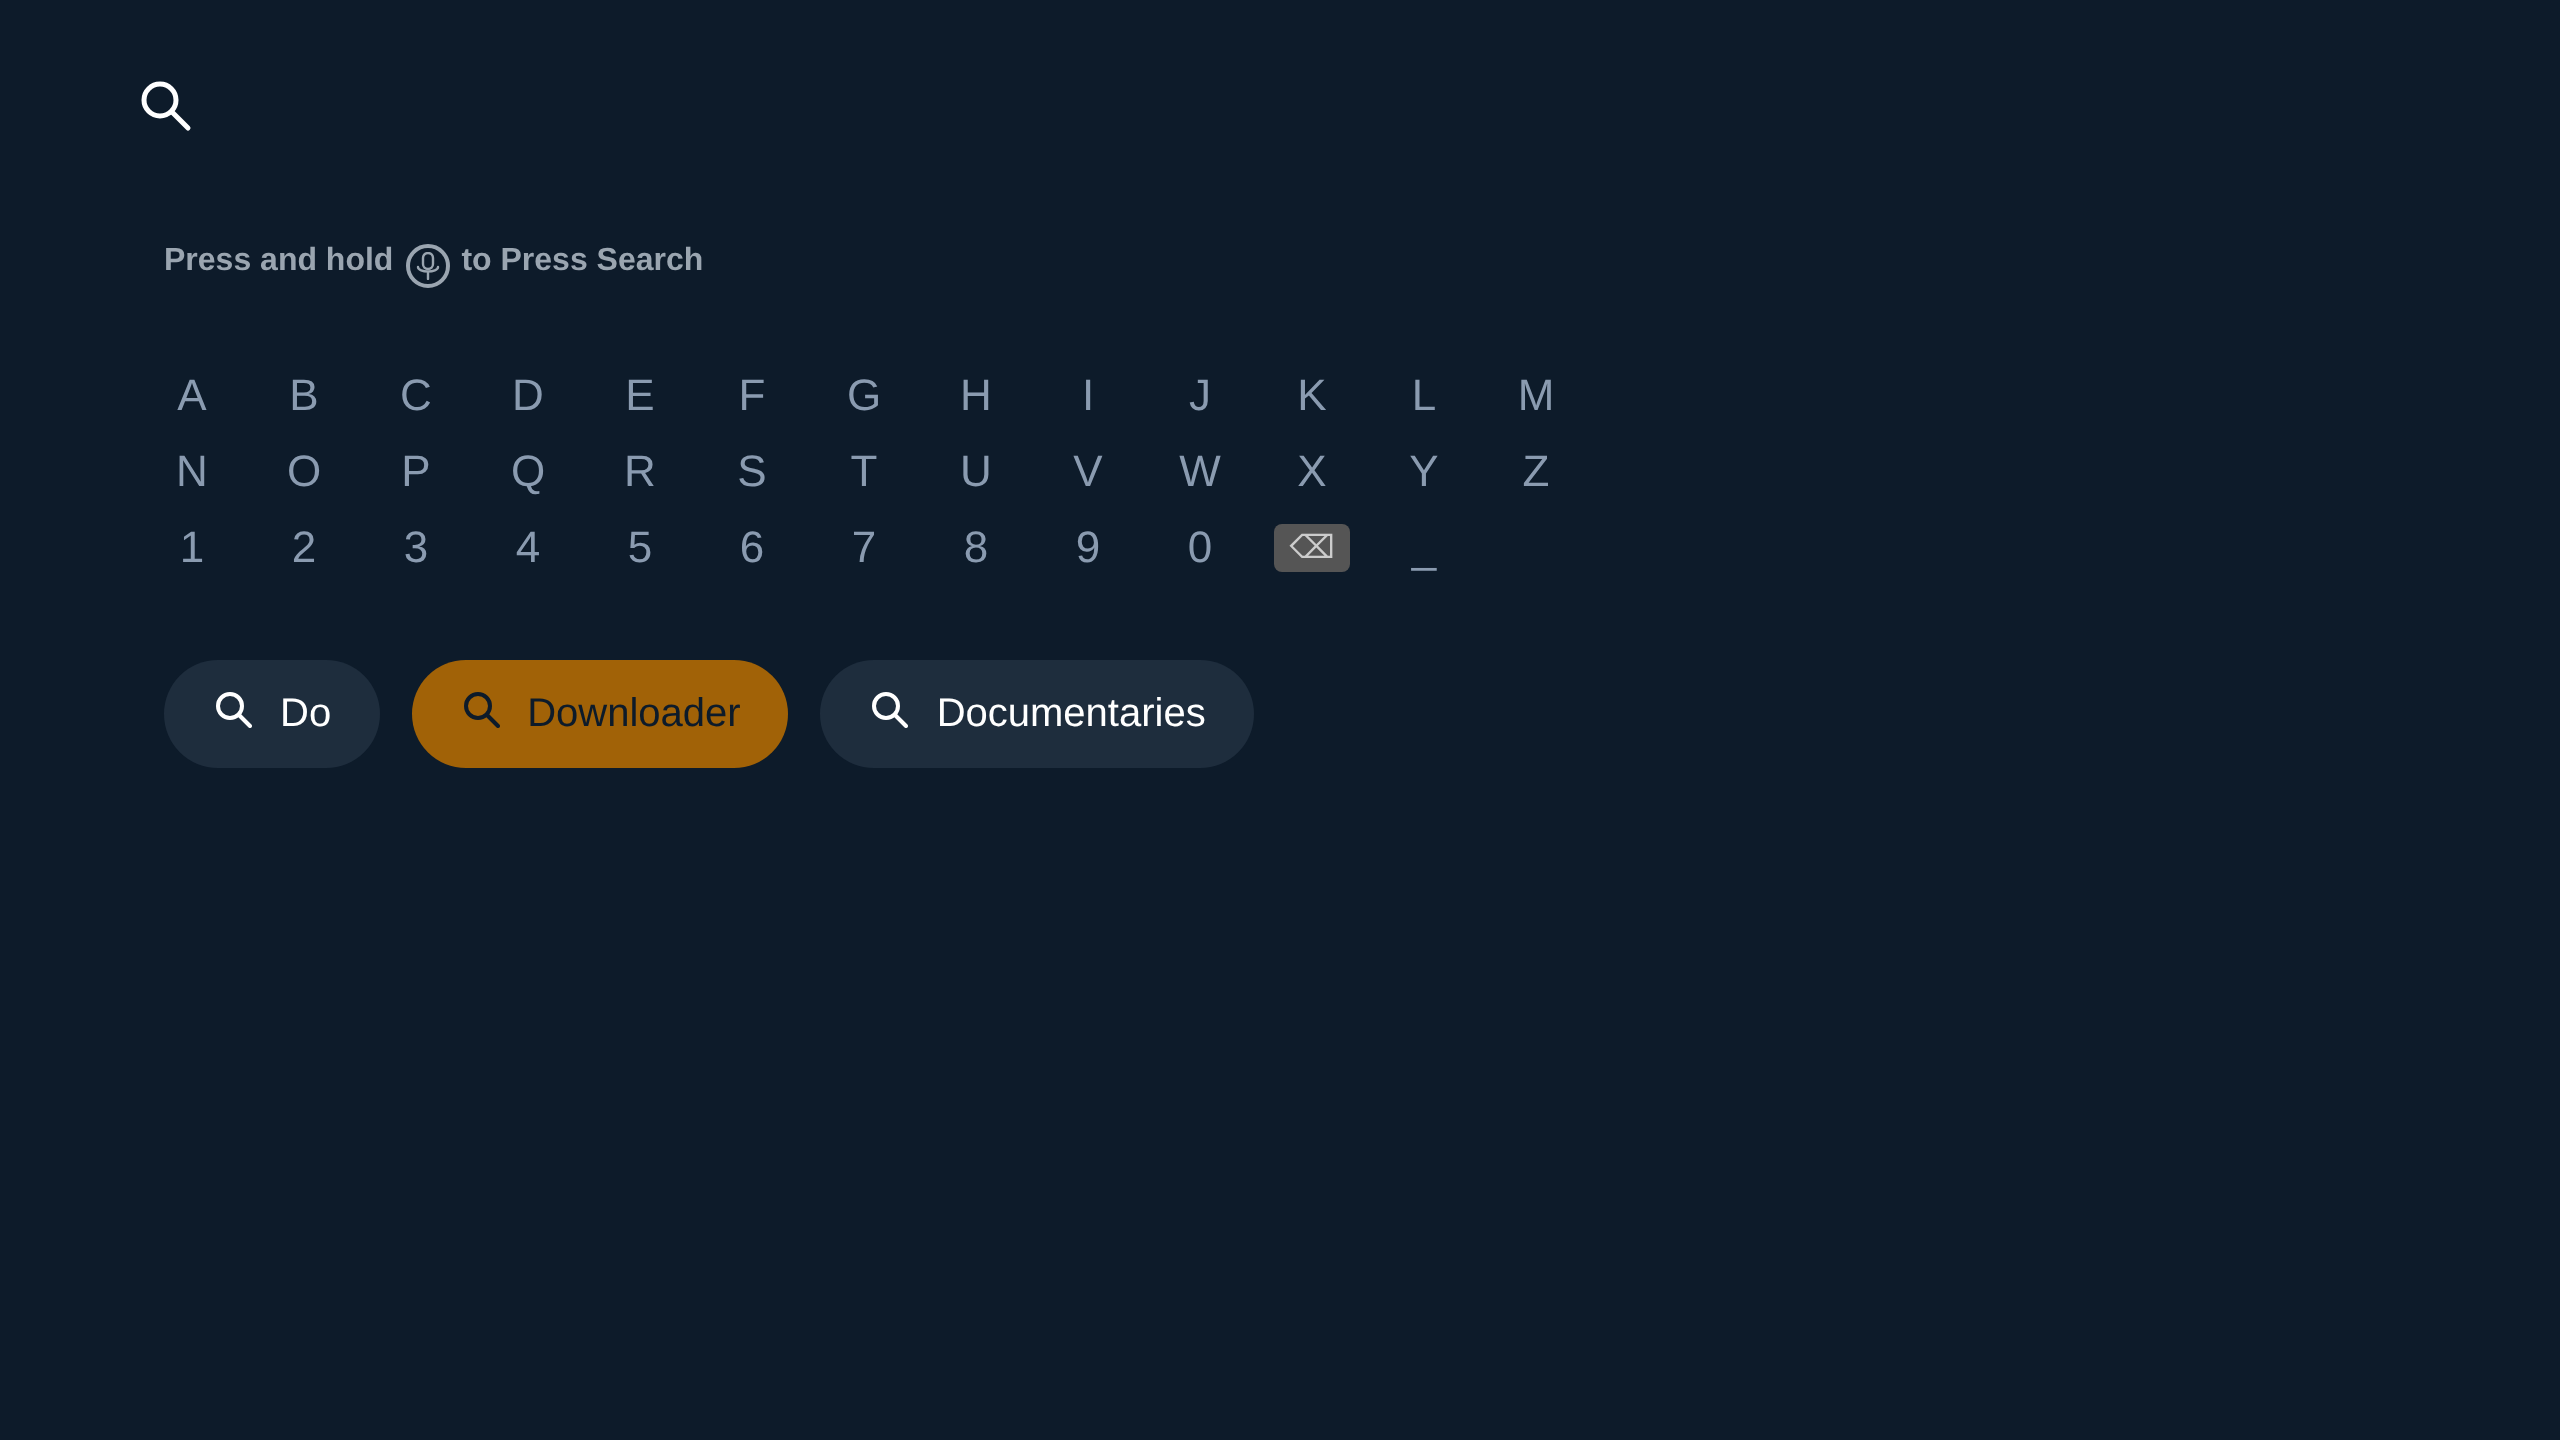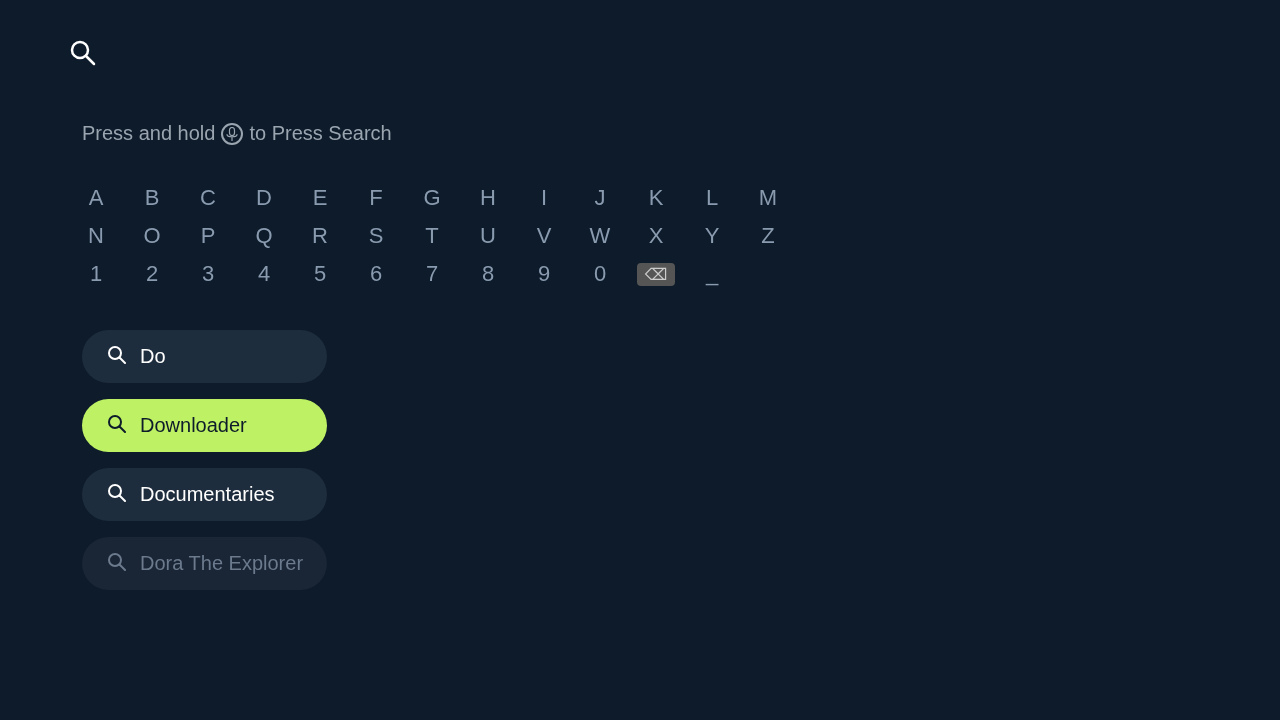--- a/index.html
+++ b/index.html
@@ -23,24 +23,25 @@
       left: 68px;
       color: #ffffff;
       font-size: 24px;
     }
 
     .voice-search-hint {
       position: absolute;
       top: 122px;
       left: 82px;
       color: #9aa5b0;
-      font-size: 20px;
-      display: flex;
-      align-items: flex-end;
+      font-size: 16px;
+      display: flex;
+      align-items: flex-start;
       gap: 6px;
+      font-weight: bold;
     }
 
     .mic-icon {
       display: inline-flex;
       align-items: center;
       justify-content: center;
       width: 22px;
       height: 22px;
       border: 2px solid #9aa5b0;
       border-radius: 50%;
@@ -87,39 +88,39 @@
       color: #8a9bb0;
       font-size: 22px;
       font-weight: 400;
     }
 
     .suggestions {
       position: absolute;
       top: 330px;
       left: 82px;
       display: flex;
-      flex-direction: column;
+      flex-direction: row;
       gap: 16px;
     }
 
     .suggestion-pill {
       display: flex;
       align-items: center;
       gap: 14px;
       background: #1e2d3d;
       border-radius: 40px;
       padding: 14px 24px;
       cursor: pointer;
       border: none;
       color: #ffffff;
       font-size: 20px;
     }
 
     .suggestion-pill.active {
-      background: #bef264;
+      background: #a16207;
       color: #0d1b2a;
     }
 
     .suggestion-pill.active .pill-search-icon {
       color: #0d1b2a;
     }
 
     .suggestion-pill.dim {
       background: #1a2535;
       color: #6b7a8d;
@@ -241,22 +242,13 @@
     <span class="pill-search-icon">
       <svg width="20" height="20" viewBox="0 0 20 20" fill="none">
         <circle cx="9" cy="9" r="6" stroke="white" stroke-width="2" fill="none"></circle>
         <line x1="13.5" y1="13.5" x2="19" y2="19" stroke="white" stroke-width="2" stroke-linecap="round"></line>
       </svg>
     </span>
     <span class="pill-label">Documentaries</span>
   </button>
 
 
-  <button class="suggestion-pill dim">
-    <span class="pill-search-icon">
-      <svg width="20" height="20" viewBox="0 0 20 20" fill="none">
-        <circle cx="9" cy="9" r="6" stroke="#6b7a8d" stroke-width="2" fill="none"></circle>
-        <line x1="13.5" y1="13.5" x2="19" y2="19" stroke="#6b7a8d" stroke-width="2" stroke-linecap="round"></line>
-      </svg>
-    </span>
-    <span class="pill-label">Dora The Explorer</span>
-  </button>
 </div>
 
 </body></html>

